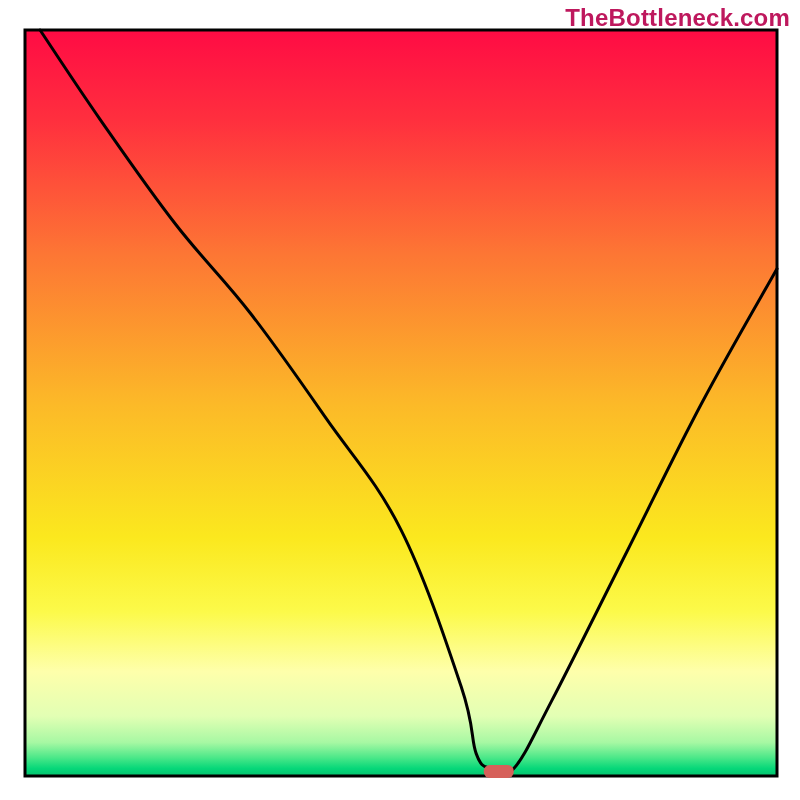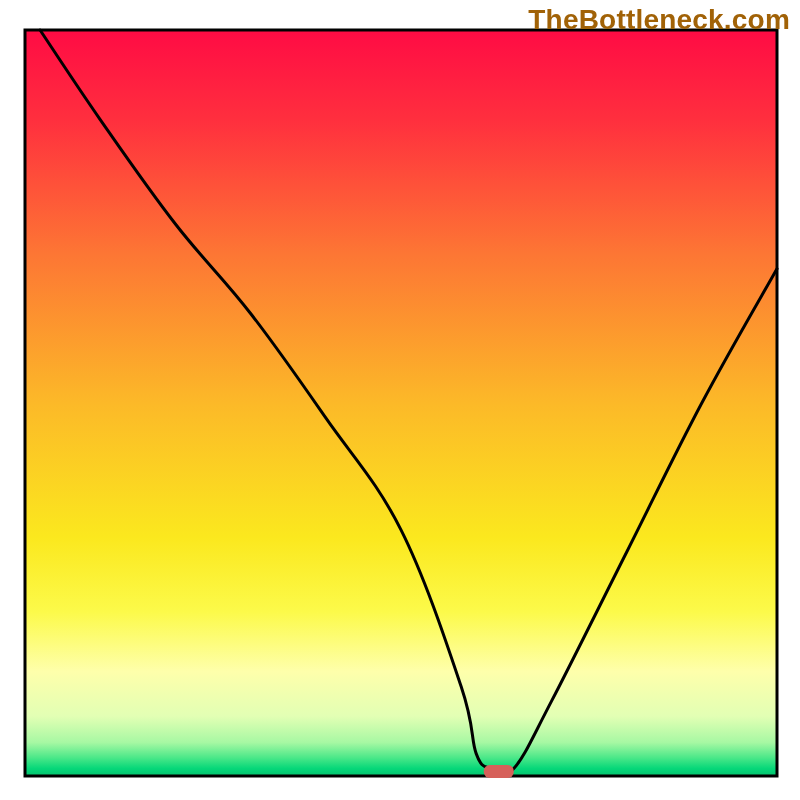--- a/index.html
+++ b/index.html
@@ -12,23 +12,23 @@
   }
   .chart-container {
     position: relative;
     width: 800px;
     height: 800px;
   }
   .watermark {
     position: absolute;
     top: 4px;
     right: 10px;
-    font-size: 28px;
+    font-size: 24px;
     font-weight: bold;
-    color: #a16207;
+    color: #be185d;
     letter-spacing: 0.2px;
     z-index: 10;
   }
   svg.plot {
     position: absolute;
     top: 0;
     left: 0;
   }
 </style>
 </head>

